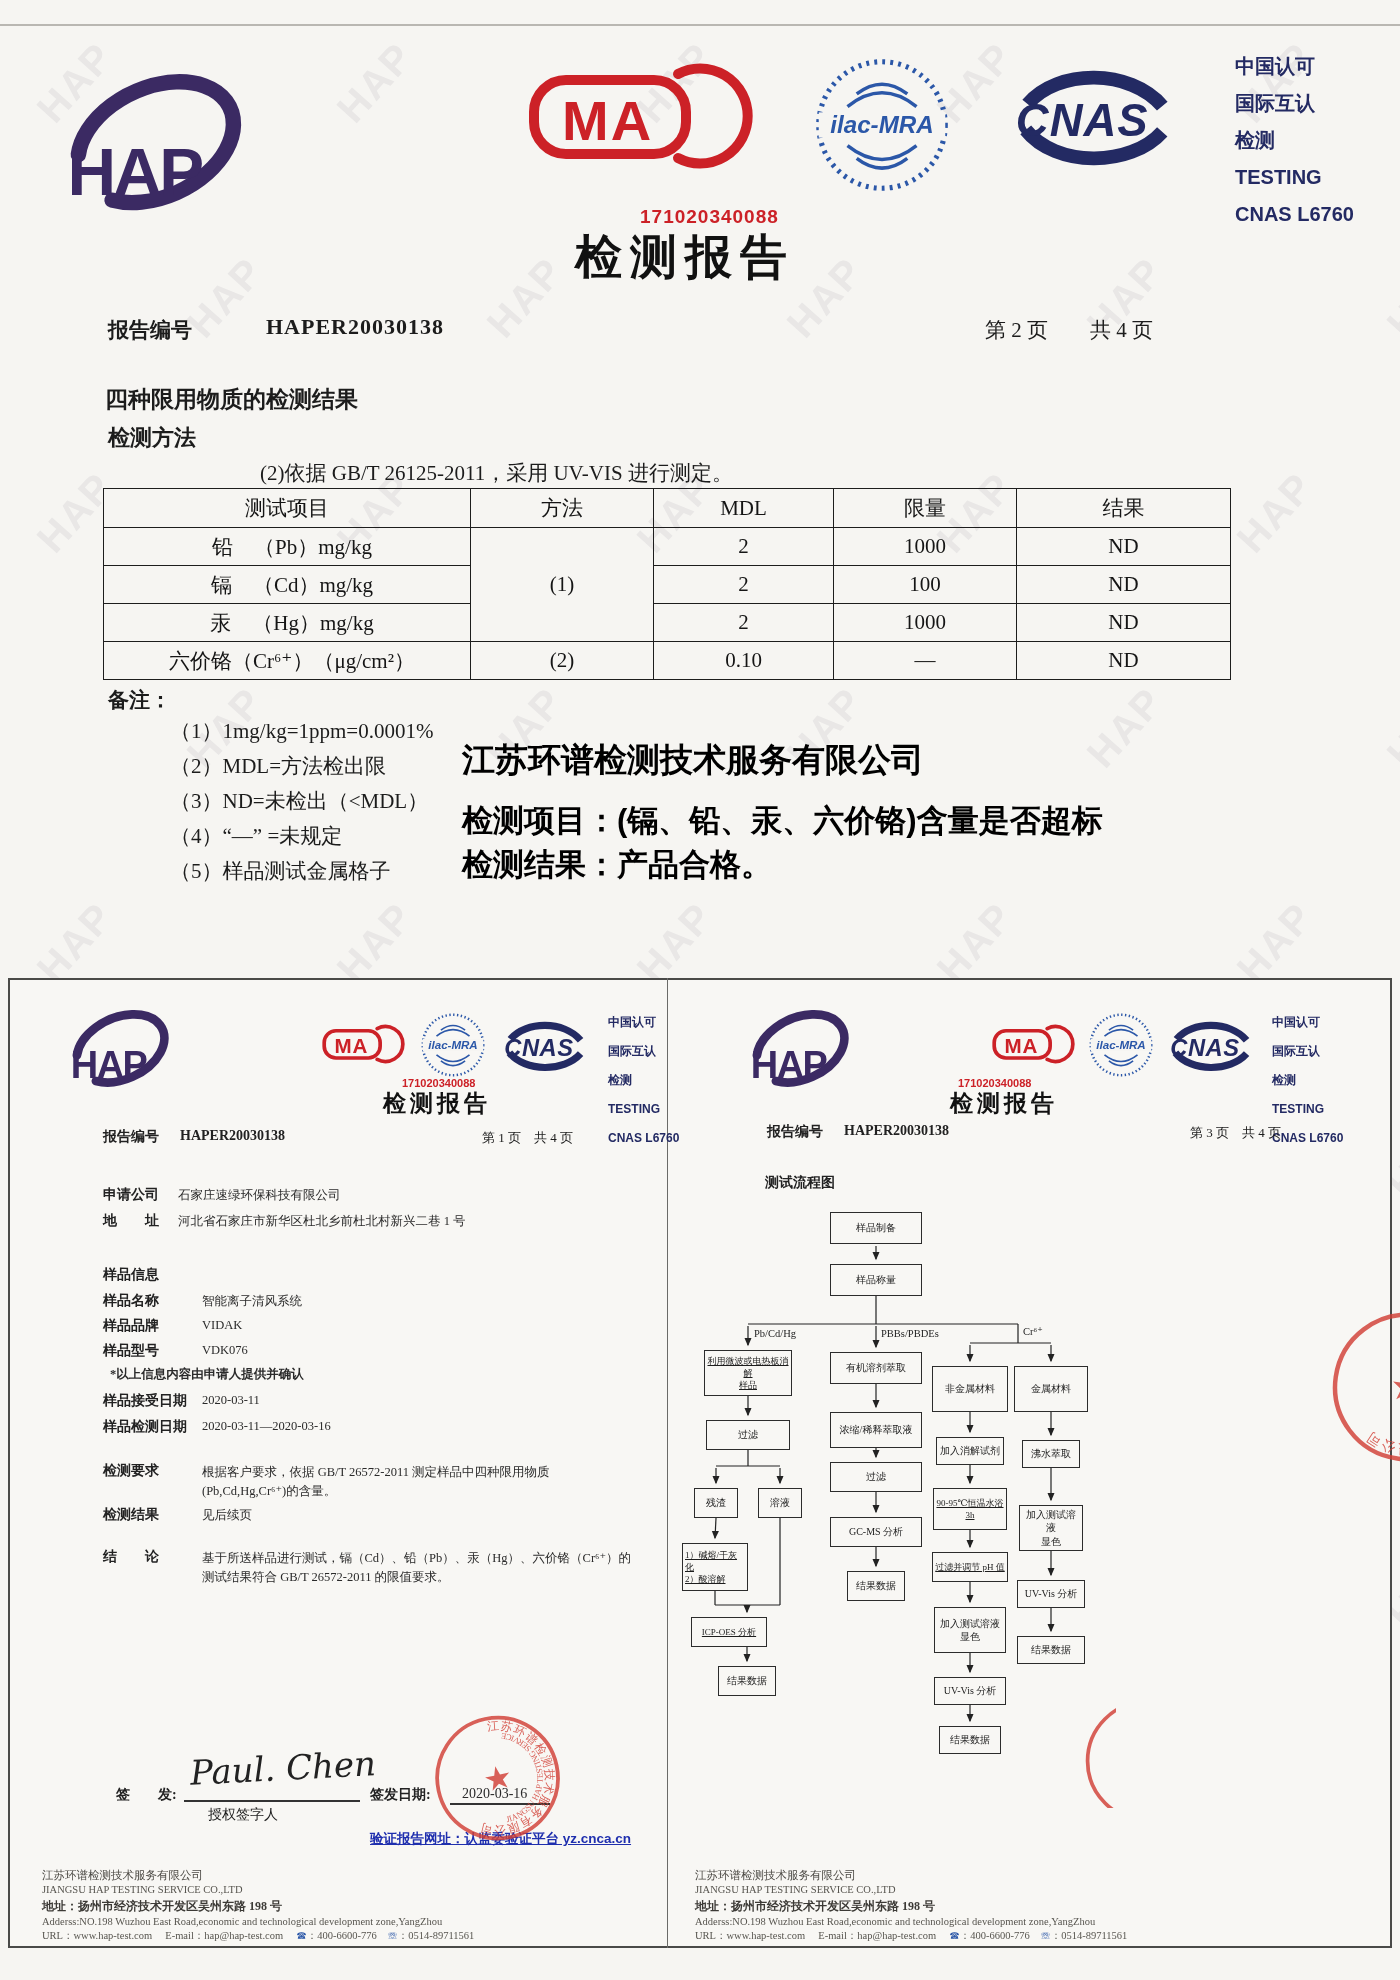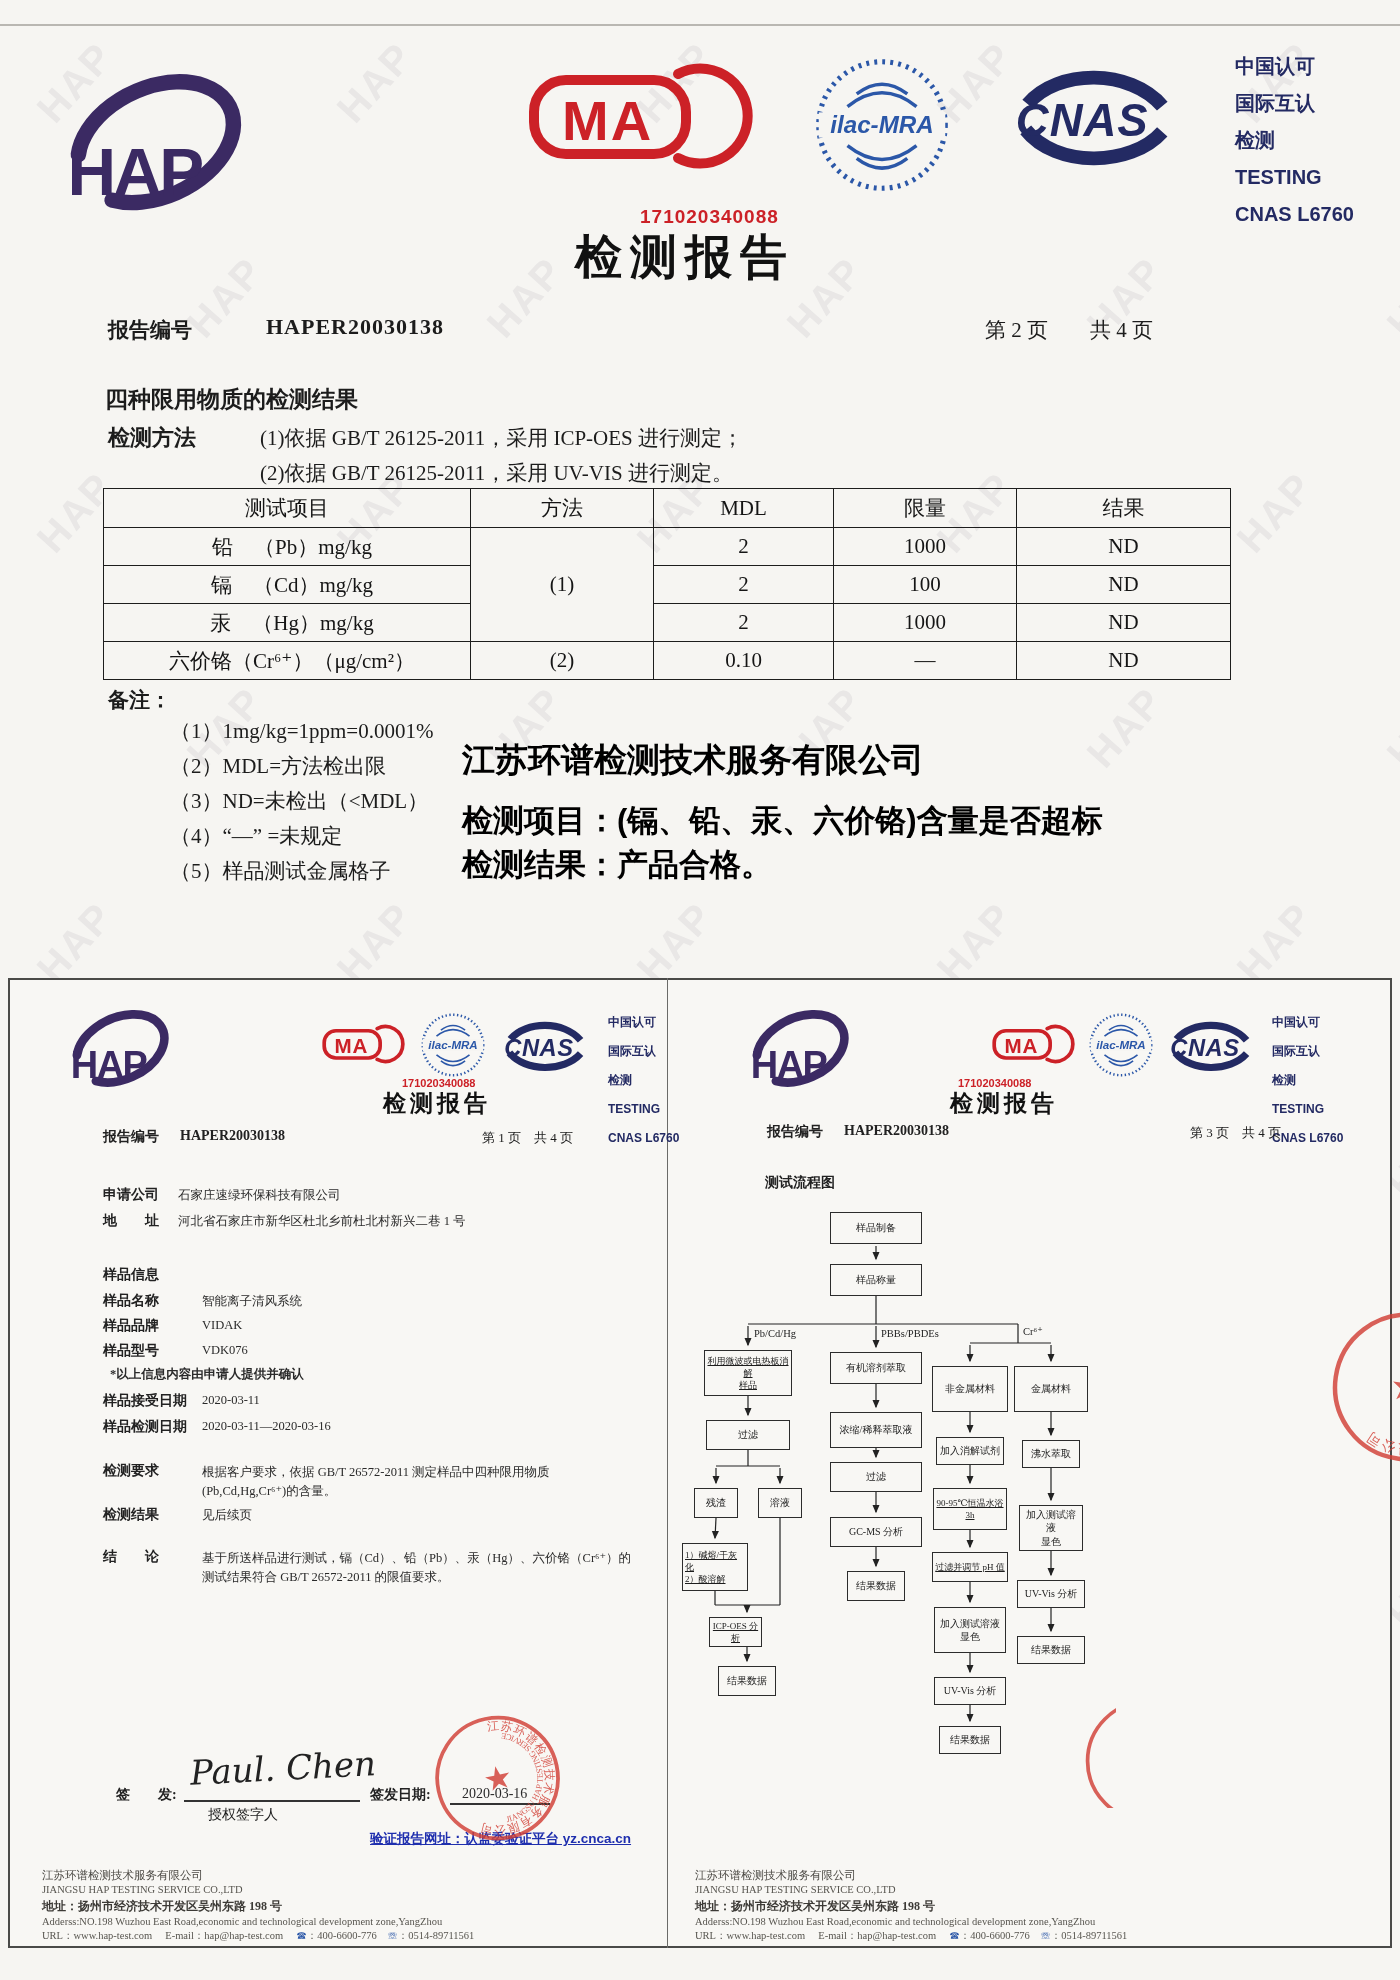--- a/index.html
+++ b/index.html
@@ -166,21 +166,20 @@
   </div>
 
   <div class="abs doctitle" style="left:575px;top:226px;font-size:47px">检测报告</div>
 
   <div class="abs blbl" style="left:108px;top:316px;font-size:21px">报告编号</div>
   <div class="abs blbl" style="left:266px;top:314px;font-size:22px;letter-spacing:1px">HAPER20030138</div>
   <div class="abs" style="left:985px;top:316px;font-size:21px">第 2 页　　共 4 页</div>
 
   <div class="abs blbl" style="left:105px;top:384px;font-size:23px">四种限用物质的检测结果</div>
   <div class="abs blbl" style="left:108px;top:423px;font-size:22px">检测方法</div>
-  <div class="abs" style="left:260px;top:424px;font-size:21px">(1)依据 GB/T 26125-2011，采用 ICP-OES 进行测定；</div>
   <div class="abs" style="left:260px;top:459px;font-size:21px">(2)依据 GB/T 26125-2011，采用 UV-VIS 进行测定。</div>
 
   <table class="rtable">
     <colgroup>
         <col style="width:367px">
         <col style="width:183px">
         <col style="width:180px">
         <col style="width:183px">
         <col style="width:214px">
       </colgroup>
@@ -404,21 +403,21 @@
   <div class="fbox" style="left:830px;top:1462px;width:92px;height:30px">过滤</div>
   <div class="fbox small" style="left:933px;top:1488px;width:74px;height:42px">90-95℃恒温水浴
 3h</div>
   <div class="fbox" style="left:1019px;top:1505px;width:64px;height:46px">加入测试溶液
 显色</div>
   <div class="fbox small leftalign" style="left:682px;top:1543px;width:66px;height:48px">1）碱熔/干灰化
 2）酸溶解</div>
   <div class="fbox" style="left:830px;top:1517px;width:92px;height:30px">GC-MS 分析</div>
   <div class="fbox small" style="left:932px;top:1552px;width:76px;height:30px">过滤并调节 pH 值</div>
   <div class="fbox" style="left:1017px;top:1580px;width:68px;height:28px">UV-Vis 分析</div>
-  <div class="fbox small" style="left:709px;top:1617px;width:53px;height:30px">ICP-OES 分析</div>
+  <div class="fbox small" style="left:691px;top:1617px;width:76px;height:30px">ICP-OES 分析</div>
   <div class="fbox" style="left:934px;top:1607px;width:72px;height:46px">加入测试溶液
 显色</div>
   <div class="fbox" style="left:1017px;top:1636px;width:68px;height:28px">结果数据</div>
   <div class="fbox" style="left:718px;top:1666px;width:58px;height:30px">结果数据</div>
   <div class="fbox" style="left:847px;top:1571px;width:58px;height:30px">结果数据</div>
   <div class="fbox" style="left:934px;top:1677px;width:72px;height:28px">UV-Vis 分析</div>
   <div class="fbox" style="left:939px;top:1726px;width:62px;height:28px">结果数据</div>
 
   <div class="abs" style="left:695px;top:1868px">
     <div class="footer-cn">江苏环谱检测技术服务有限公司</div>

